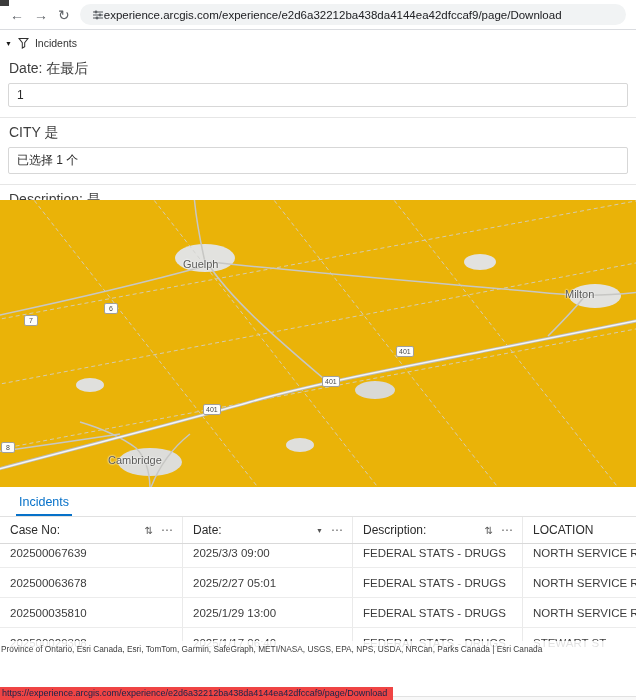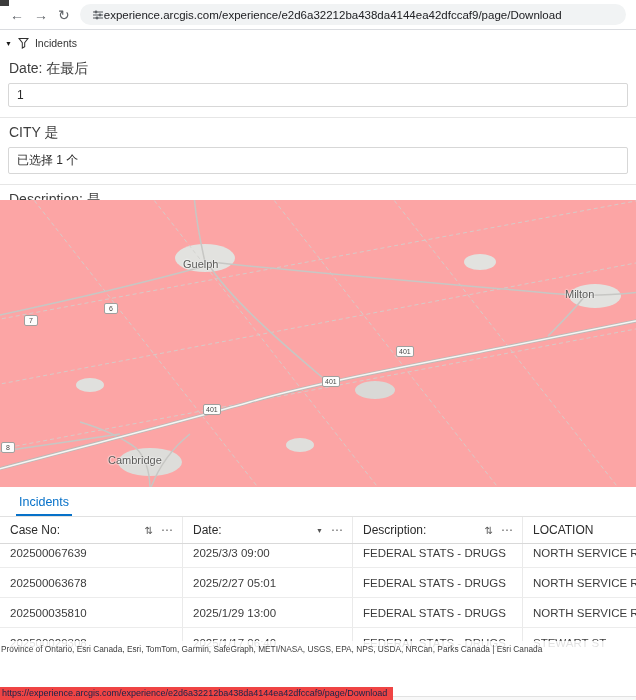--- a/index.html
+++ b/index.html
@@ -34,21 +34,21 @@
   .fgroup { padding: 3px 8px 10px 8px; border-bottom: 1px solid #e6e6e6; }
   .flabel { font-size: 14px; color: #3d3d3d; padding: 3px 0 5px 1px; }
   .fbox {
     border: 1px solid #d7d7d7; border-radius: 2px; background: #fff;
     padding: 4px 8px; font-size: 12px; color: #2a2a2a; min-height: 23px; cursor: text;
   }
 
   
   .map {
     position: absolute; top: 200px; left: 0; right: 0; height: 287px;
-    background: #fca5a5; overflow: hidden;
+    background: #eab308; overflow: hidden;
   }
   .map svg { position: absolute; top: 0; left: 0; }
   .city {
     position: absolute; font-size: 11px; color: #5a5a58;
     text-shadow: 0 0 2px #fff, 0 0 2px #fff;
   }
   .shield {
     position: absolute; min-width: 14px; height: 11px; background: #fdfdfc;
     border: 1px solid #a0a09e; border-radius: 2px; font-size: 7px; line-height: 9px;
     text-align: center; color: #4a4a48; padding: 0 2px;

